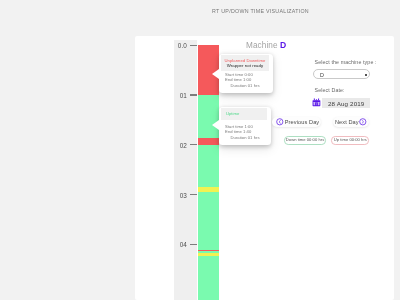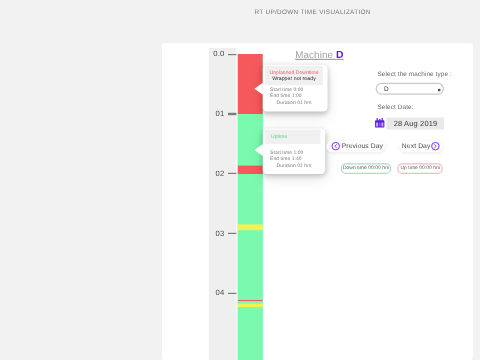--- a/index.html
+++ b/index.html
@@ -9,21 +9,21 @@
   
   #page-heading{position:absolute;left:121px;width:279px;top:8.2px;text-align:center;
       font-size:5.3px;color:#767676;letter-spacing:.28px;white-space:nowrap;}
 
   
   #card{position:absolute;left:134.5px;top:35.5px;width:259.5px;height:264.5px;
       background:#ffffff;border-radius:2px;}
 
   
   #machine-title{position:absolute;left:246px;top:40px;font-size:8.2px;color:#a3a3a3;
-      letter-spacing:.1px;white-space:nowrap;font-weight:400;text-decoration:underline;}
+      letter-spacing:.1px;white-space:nowrap;font-weight:400;}
   #machine-title .m-letter{color:#5b18e8;font-weight:bold;font-size:8.6px;}
 
   
   #axis-band{position:absolute;left:174.4px;top:39.8px;width:22.3px;height:260.2px;
       background:#efefef;}
   .tick-label{position:absolute;font-size:6.4px;color:#4e4e4e;text-align:right;
       width:16.6px;white-space:nowrap;letter-spacing:.1px;}
   .tick-line{position:absolute;height:1.2px;background:#7c7c7c;width:7.3px;left:190.1px;}
   #timeline-bar{position:absolute;left:198.4px;top:45px;width:20.4px;height:255px;
       background:#7afaaf;overflow:hidden;}

